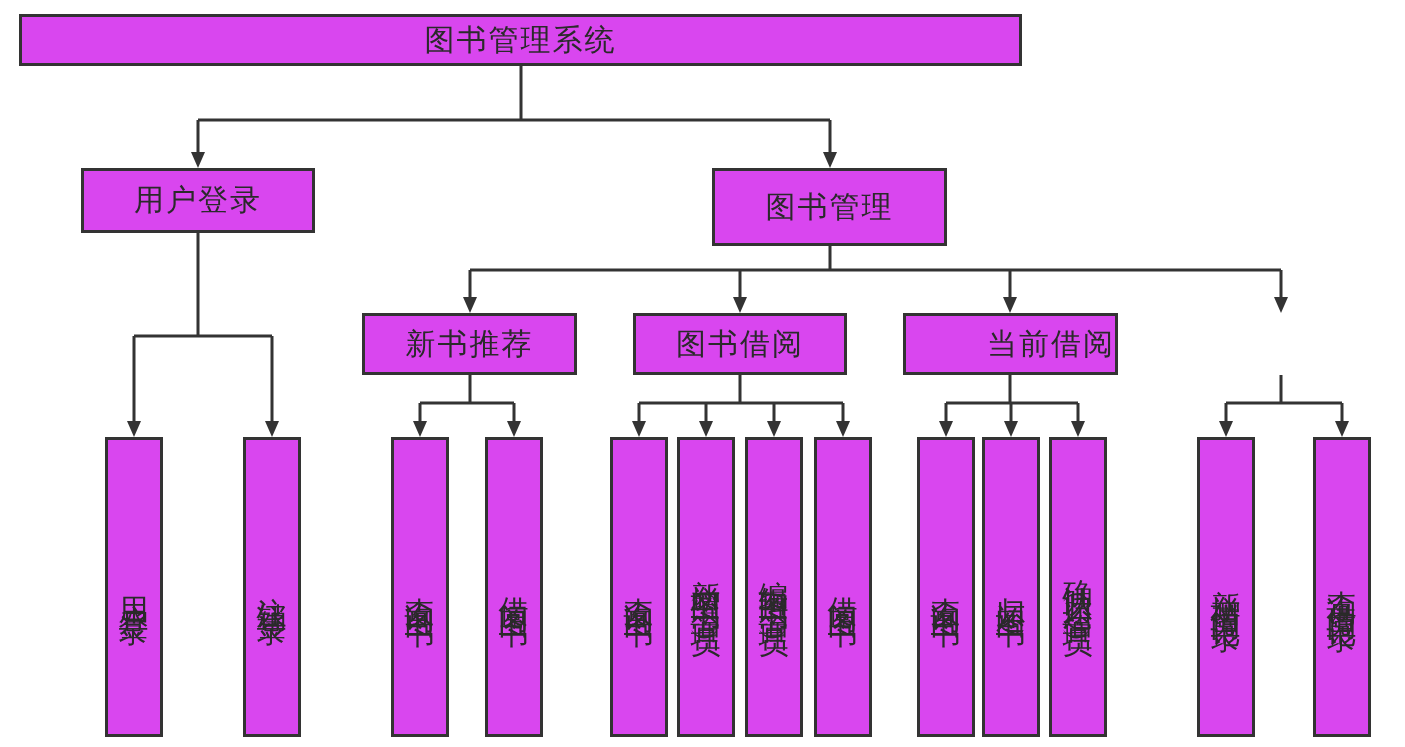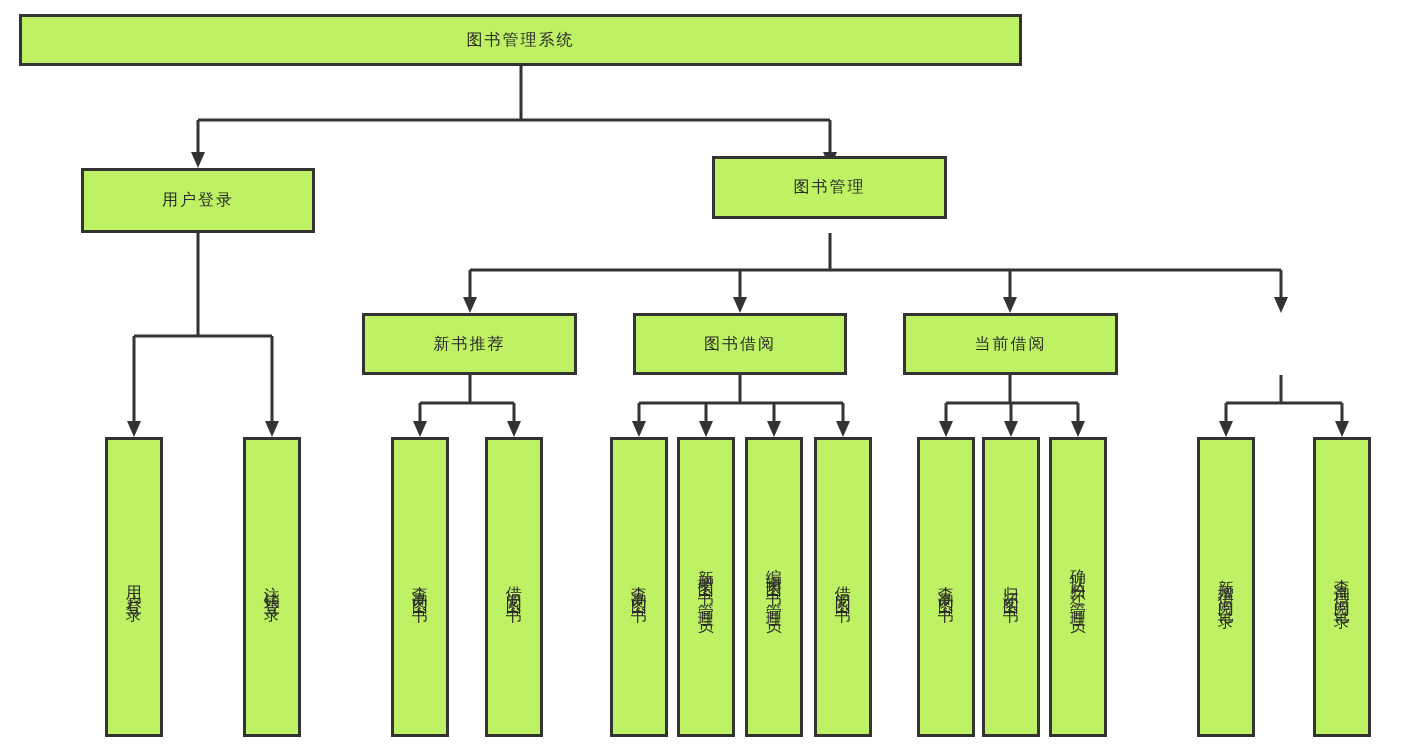--- a/index.html
+++ b/index.html
@@ -9,47 +9,47 @@
     background:#ffffff;
     font-family:"Liberation Sans", sans-serif;
     overflow:hidden;
   }
   .connectors {
     position:absolute; left:0; top:0; z-index:0;
   }
   .node {
     position:absolute;
     box-sizing:border-box;
-    background:#bef264;
+    background:#d946ef;
     border:3px solid #333333;
     display:flex;
     align-items:center;
     justify-content:center;
     color:#2a2a2a;
-    font-size:16px;
+    font-size:30px;
     letter-spacing:2px;
     z-index:1;
     text-align:center;
   }
   .vlabel {
     writing-mode:vertical-rl;
     text-orientation:mixed;
     letter-spacing:7px;
     line-height:1.1;
     white-space:nowrap;
   }
   
   .n-root   { left:19px;  top:14px;  width:1003px; height:52px; }
   
   .n-login  { left:81px;  top:168px; width:234px; height:65px; }
-  .n-mgmt   { left:712px; top:156px; width:235px; height:63px; }
+  .n-mgmt   { left:712px; top:168px; width:235px; height:78px; }
   
   .n-newbook { left:362px;  top:313px; width:215px; height:62px; }
   .n-borrow  { left:633px;  top:313px; width:214px; height:62px; }
-  .n-current { left:903px;  top:313px; width:215px; height:62px; }
+  .n-current { left:903px;  top:313px; width:215px; height:62px;justify-content:flex-end; }
   .n-record  { left:1172px; top:313px; width:218px; height:62px; }
   
   .leaf { top:437px; width:58px; height:300px; }
   .l-a1 { left:105px; }
   .l-a2 { left:243px; }
   .l-b1 { left:391px; }
   .l-b2 { left:485px; }
   .l-c1 { left:610px; }
   .l-c2 { left:677px; }
   .l-c3 { left:745px; }

